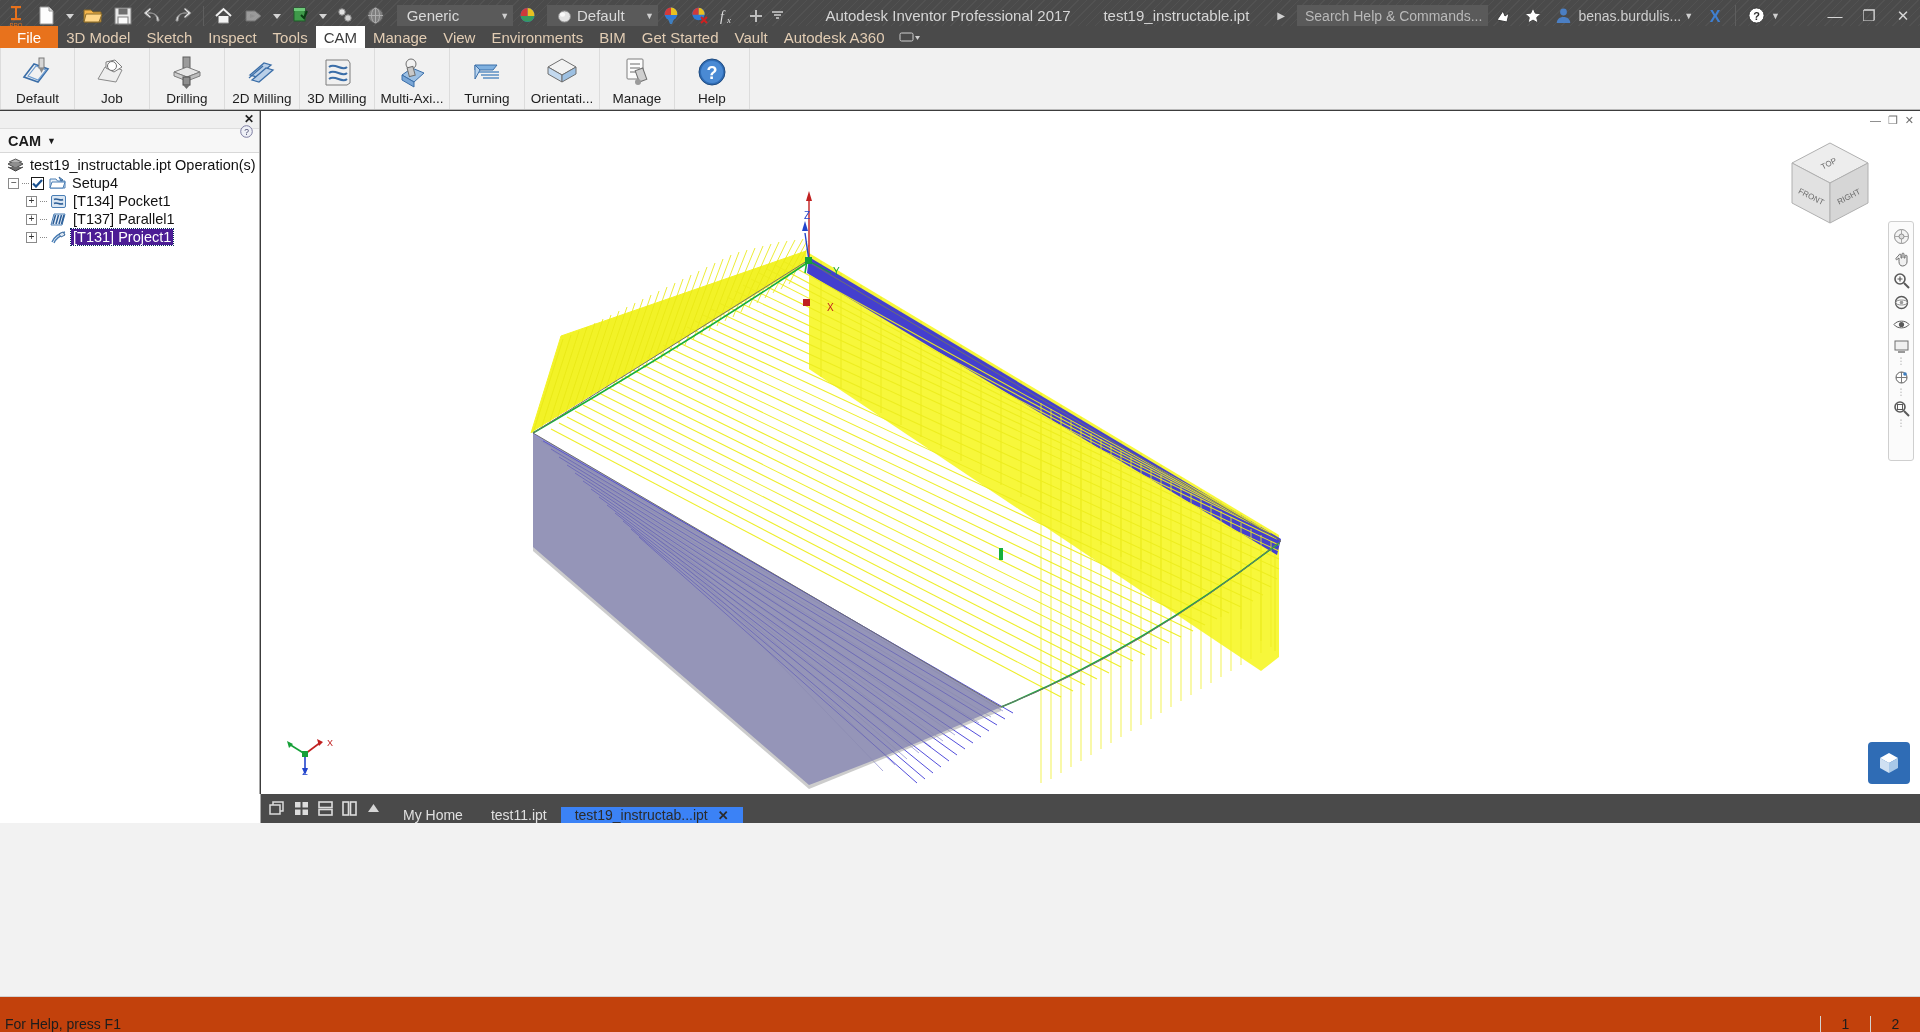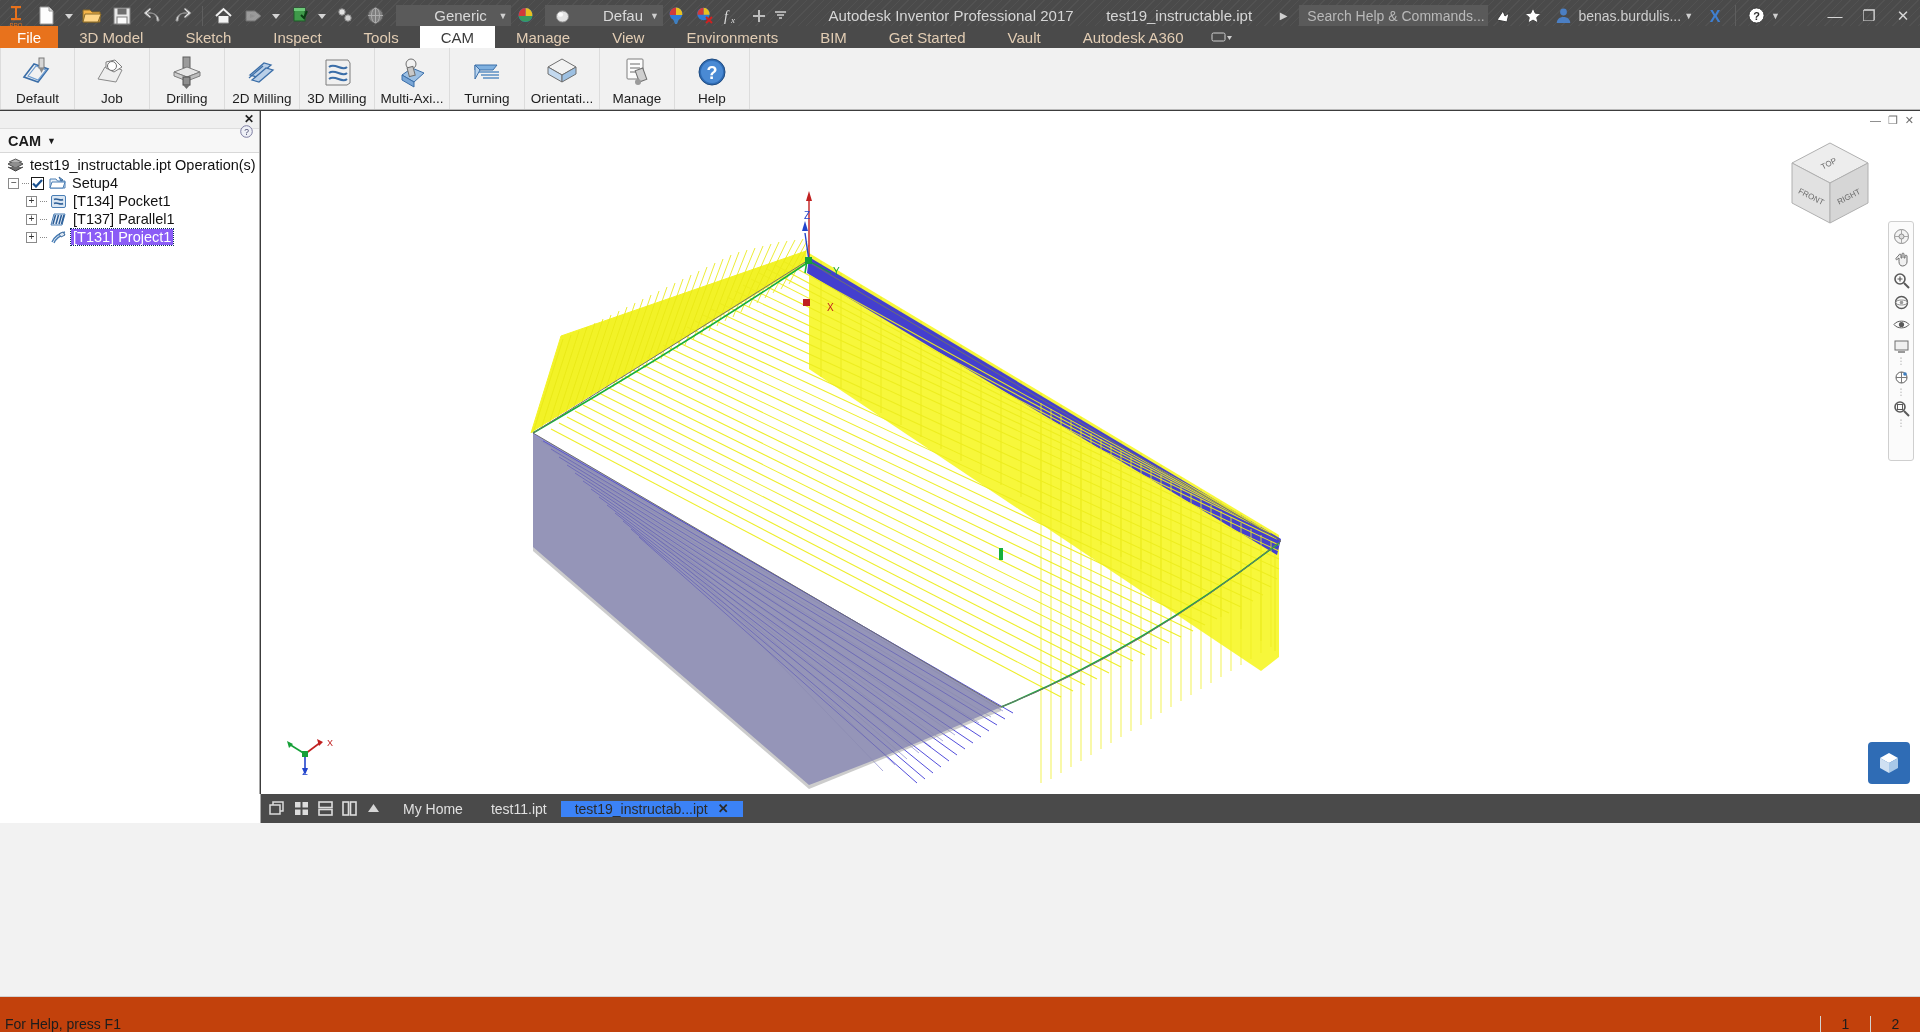--- a/index.html
+++ b/index.html
@@ -21,21 +21,21 @@
     width: 30px; height: 28px; display: flex; align-items: center; justify-content: center;
     cursor: pointer;
   }
   .qat-btn.narrow { width: 16px; }
   .qat-sep { width: 1px; height: 20px; background: #5e5e5e; margin: 0 5px; }
   .combo {
     height: 22px; background: #5a5a5a; border: none; color: #d9d9d9;
     display: flex; align-items: center; padding: 0 4px 0 10px;
     font-size: 15px; position: relative;
   }
-  .combo .cval { flex: 1; white-space: nowrap; overflow: hidden; margin-left: 28px; }
+  .combo .cval { flex: 1; white-space: nowrap; overflow: hidden; }
   .combo .carrow { margin-left: 8px; font-size: 9px; color: #cfcfcf; }
   .app-title {
     color: #d6d6d6; font-size: 15px; white-space: nowrap;
   }
   .doc-title { color: #d6d6d6; font-size: 15px; white-space: nowrap; margin-left: 16px; }
   .search-box {
     height: 22px; width: 205px; background: #5a5a5a; color: #b9b9b9;
     font-size: 14px; display: flex; align-items: center; padding-left: 8px;
   }
   .tb-right { margin-left: auto; display: flex; align-items: center; height: 31px; }
@@ -45,21 +45,21 @@
   .diag {
     background-image: repeating-linear-gradient(135deg, rgba(255,255,255,.045) 0 1px, transparent 1px 6px);
   }
 
   
   .ribbon-tabs {
     position: absolute; top: 26px; left: 0; width: 1920px; height: 22px;
     background: #4a4a4a; display: flex; align-items: stretch; font-size: 15px;
   }
   .rtab {
-    padding: 0 21px; display: flex; align-items: center; color: #e2cdb4;
+    padding: 0 8px; display: flex; align-items: center; color: #e2cdb4;
     cursor: pointer; white-space: nowrap;
   }
   .rtab.file { background: #e8721c; color: #ffffff; padding: 0 17px; }
   .rtab.active { background: #ffffff; color: #3b3b3b; }
   .rtab-arrow { padding: 0 6px; display:flex; align-items:center; color:#ddd; }
 
   
   .ribbon {
     position: absolute; top: 48px; left: 0; width: 1920px; height: 62px;
     background: #f1f1f1; border-bottom: 1px solid #b9b9b9;
@@ -101,21 +101,21 @@
     font-family: "Liberation Mono", monospace;
   }
   .dots { width: 7px; height: 1px; border-top: 1px dotted #8a8a8a; margin-right: 2px; }
   .tcheck {
     width: 13px; height: 13px; border: 1px solid #1a1a1a; background: #fff;
     display:inline-flex; align-items:center; justify-content:center; margin-right: 4px; cursor:pointer;
   }
   .tcheck svg { display:block; }
   .ticon { width: 18px; height: 16px; display:inline-flex; align-items:center; justify-content:center; margin-right: 4px; }
   .tlabel { padding: 0 2px; }
-  .tlabel.sel { background: #8b5cf6; color: #fff; outline: 1px dotted #0b2d5e; }
+  .tlabel.sel { background: #4c1d95; color: #fff; outline: 1px dotted #0b2d5e; }
 
   
   .viewport {
     position: absolute; top: 111px; left: 261px; width: 1659px; height: 683px;
     background: #ffffff; overflow: hidden;
   }
   .vp-mini {
     position: absolute; right: 6px; top: 3px; display: flex; gap: 7px;
     color: #6f6f6f; font-size: 11px;
   }
@@ -142,21 +142,21 @@
   .triad { position: absolute; left: 22px; bottom: 18px; width: 56px; height: 44px; }
 
   
   .tabstrip {
     position: absolute; top: 794px; left: 0; width: 1920px; height: 29px;
     background: #ffffff; display: flex; align-items: stretch;
   }
   .ts-left { width: 261px; background:#ffffff; border-right:1px solid #a9a9a9;}
   .ts-tools { display: flex; align-items: center; background: #4a4a4a; padding: 0 4px; }
   .ts-tool { width: 24px; height: 29px; display:flex; align-items:center; justify-content:center; cursor: pointer; }
-  .ts-tabs { display: flex; align-items: center; background: #4a4a4a; }
+  .ts-tabs { display: flex; align-items: flex-end; background: #4a4a4a; }
   .ts-tab {
     display: flex; align-items: center; padding: 0 14px; font-size: 14px;
     color: #e0e0e0; cursor: pointer; white-space: nowrap;
   }
   .ts-tab.active { background: #3b82f6; color: #2b2b2b; }
   .ts-tab .x { margin-left: 10px; font-size: 13px; font-weight: bold; }
   .ts-fill { flex: 1; background: #4a4a4a; }
 
   
   .statusbar {

